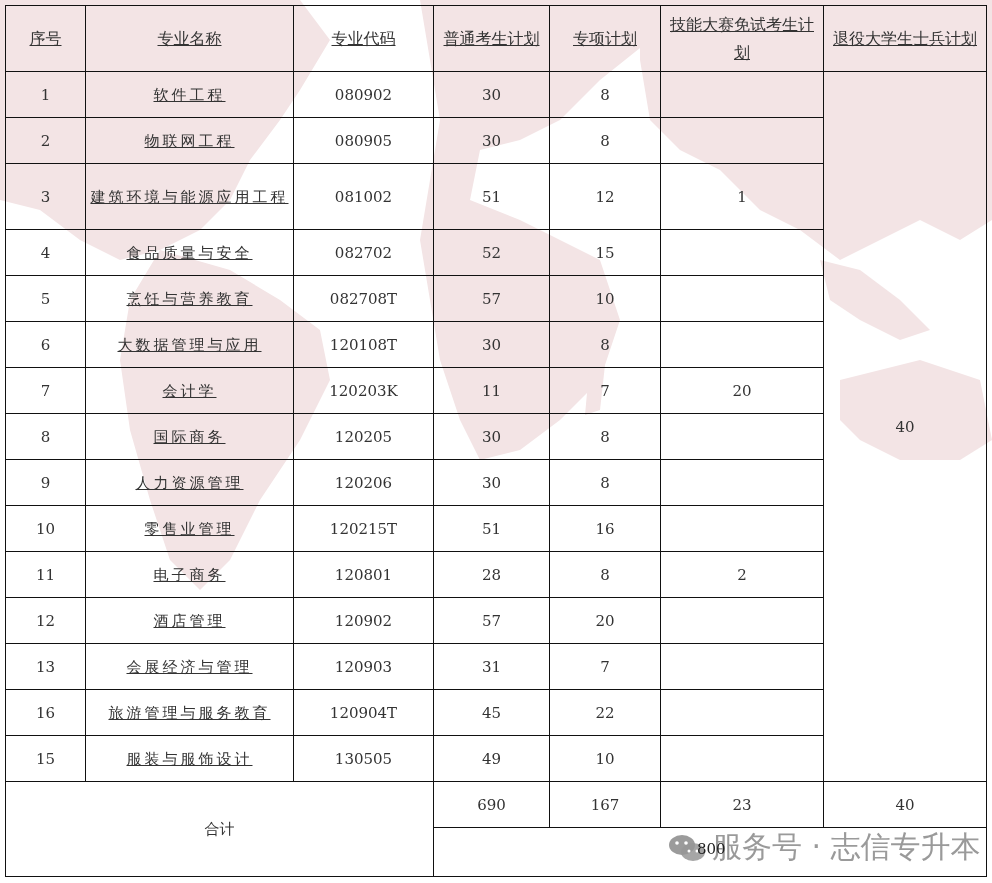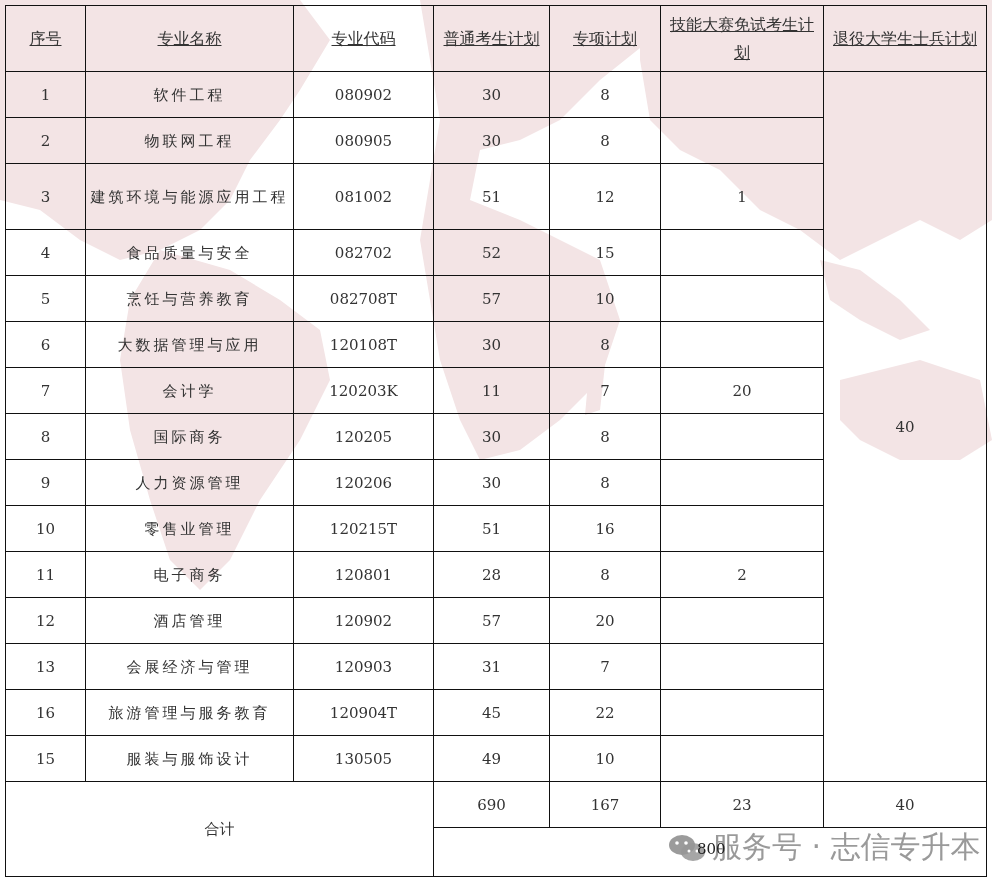--- a/index.html
+++ b/index.html
@@ -19,21 +19,21 @@
   table.plan td, table.plan th {
     border:1.5px solid #111;
     text-align:center; vertical-align:middle;
     padding:0 4px;
     font-size:15px; line-height:28px; font-weight:normal;
   }
   table.plan th {
     font-family: "DejaVu Sans", "Liberation Sans", sans-serif;
     font-size:16px; color:#333;
   }
-  td.name { letter-spacing:3px; }
+  td.name { letter-spacing:3px;text-decoration:underline; }
   tr.h-head { height:66px;text-decoration:underline; }
   tr.h-row { height:46px; }
   tr.h-tall { height:66px; }
   tr.h-tot1 { height:46px; }
   tr.h-tot2 { height:49px; }
   td.grand { position:relative; }
   .watermark {
     position:absolute; left:668px; top:827px; z-index:2;
     display:flex; align-items:center; gap:6px;
     font-family: "DejaVu Sans", "Liberation Sans", sans-serif;

